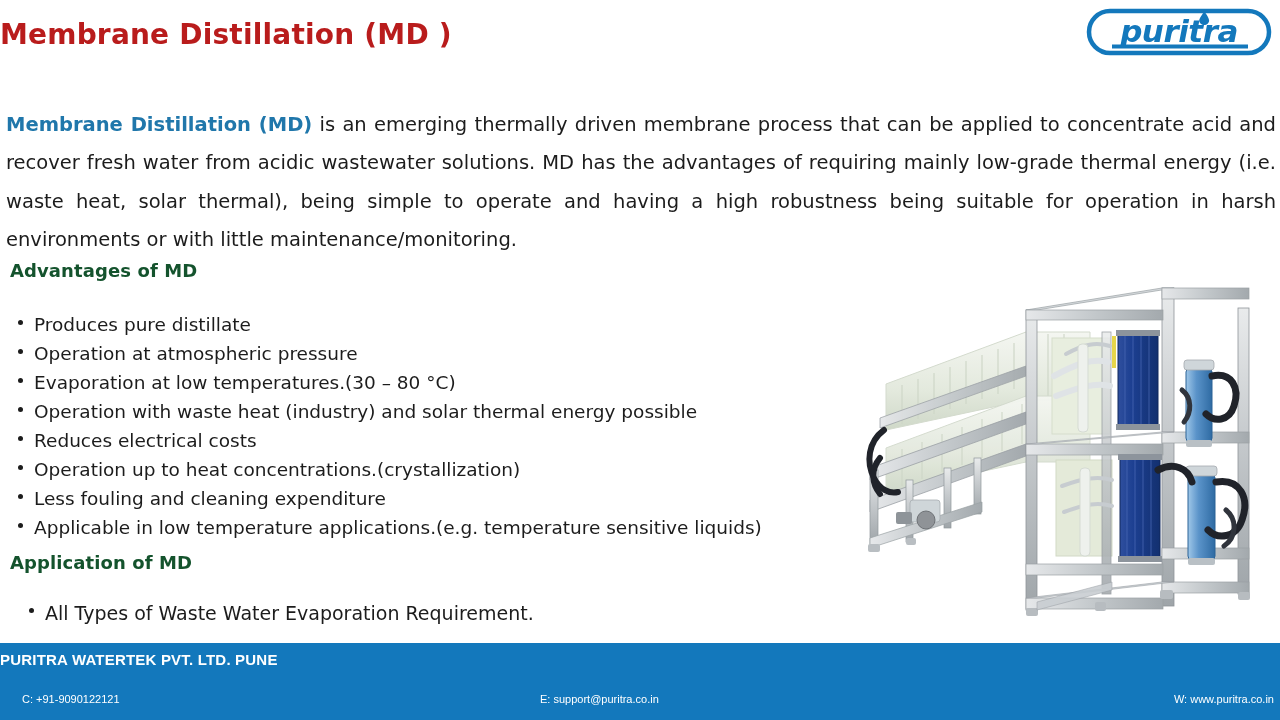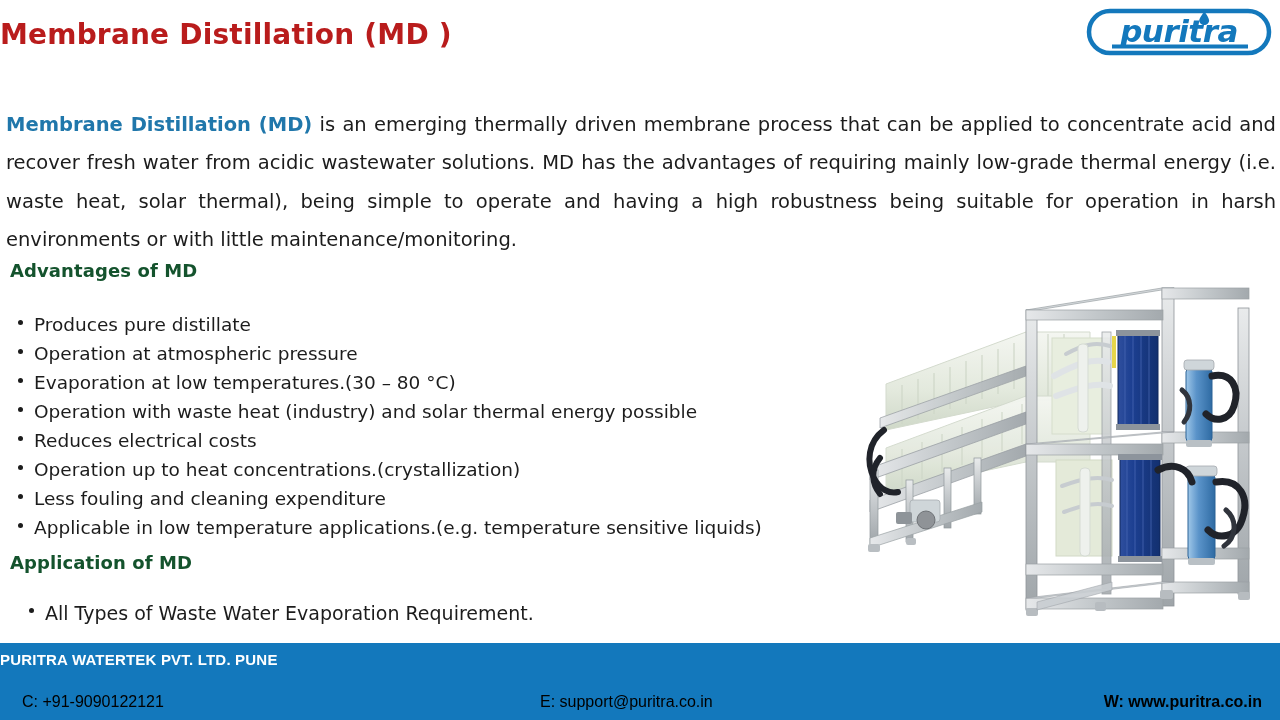--- a/index.html
+++ b/index.html
@@ -147,27 +147,27 @@
   .footer-row {
     position: absolute;
     top: 50px;
     left: 0;
     width: 1280px;
     height: 24px;
   }
   .footer-item {
     position: absolute;
     font-family: "Liberation Sans", sans-serif;
-    font-size: 16px;
-    color: #000000;
+    font-size: 11px;
+    color: #ffffff;
     white-space: nowrap;
   }
   #footer-phone { left: 22px; }
   #footer-email { left: 540px; }
-  #footer-web   { right: 18px; font-weight: bold; }
+  #footer-web   { right: 6px; }
 </style>
 </head>
 <body>
 
 <div class="slide">
 
   <div class="header">
     <div class="slide-title">Membrane Distillation  (MD )</div>
 
     <div class="logo">

